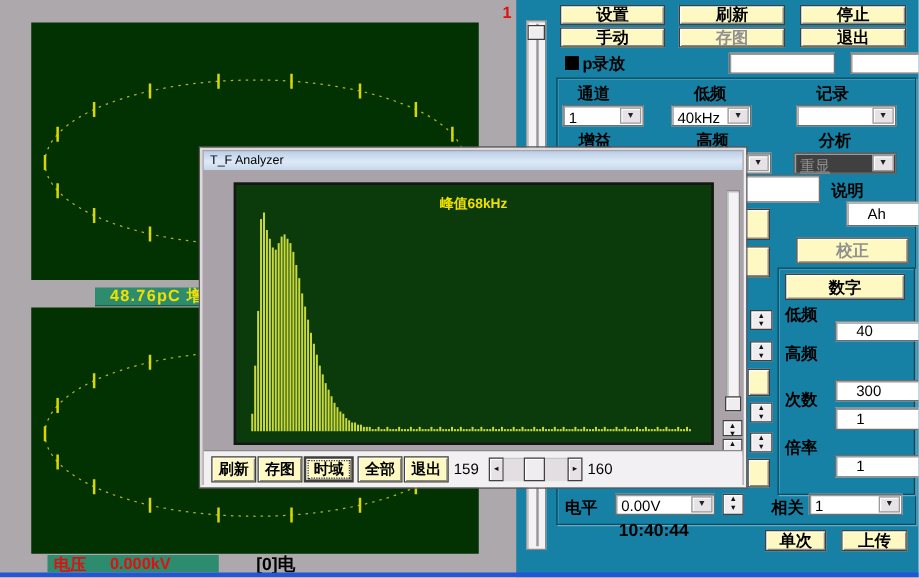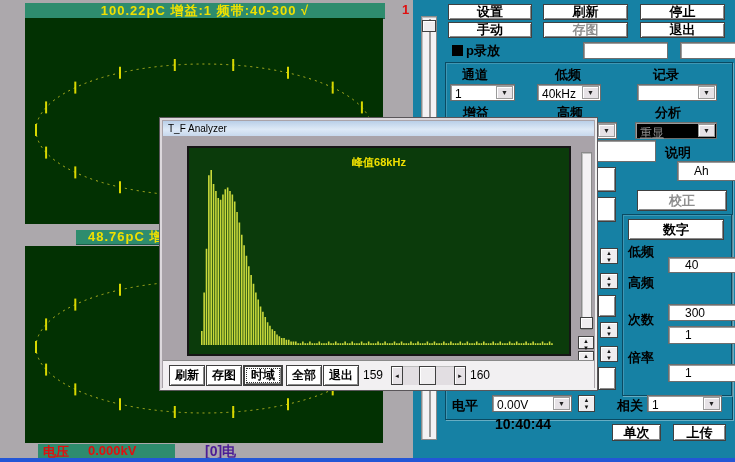--- a/index.html
+++ b/index.html
@@ -2,35 +2,35 @@
 <html><head>
 <meta charset="utf-8">
 <style>
   html,body{margin:0;padding:0;}
   #screen{position:relative;width:735px;height:462px;background:#ACA8AC;overflow:hidden;
     font-family:"Liberation Sans","DejaVu Sans",sans-serif;}
   .abs{position:absolute;}
   
   #right-panel{left:413px;top:0;width:322px;height:462px;background:#1681A4;}
   .lbl{color:#000;font-size:13px;font-weight:bold;white-space:nowrap;}
-  .btn{background:#ffffff;border:1px solid #404040;
+  .btn{background:#fef9c3;border:1px solid #404040;
     box-shadow:inset 1px 1px 0 #ffffff, inset -1px -1px 0 #8a8a8a;
     color:#000;font-size:13px;font-weight:bold;display:flex;align-items:center;justify-content:center;
     white-space:nowrap;cursor:pointer;box-sizing:border-box;}
   .btn.disabled{color:#8f8f8f;}
   .inputbox{background:#fff;border:1px solid #6e6e6e;
     box-shadow:inset 1px 1px 0 #9a9a9a;color:#000;font-size:12px;box-sizing:border-box;
     padding:1px 16px;font-family:"Liberation Sans","DejaVu Sans",sans-serif;margin-left:40px;}
   .combo{background:#fff;border:1px solid #6e6e6e;box-shadow:inset 1px 1px 0 #9a9a9a;
     box-sizing:border-box;font-size:12px;color:#000;}
   .combo .val{position:absolute;left:4px;top:2px;white-space:nowrap;}
   .combo .arrowbtn{position:absolute;right:1px;top:1px;bottom:1px;width:15px;background:#E6E2E6;
     border:1px solid #9a9a9a;box-shadow:inset 1px 1px 0 #fff;display:flex;align-items:center;
     justify-content:center;font-size:7px;color:#222;}
-  .combo.disabled{background:#000000;}
+  .combo.disabled{background:#404040;}
   .combo.disabled .val{color:#8f8f8f;text-decoration:underline;}
   .groupbox{border:1px solid #0A4A62;box-shadow:1px 1px 0 rgba(255,255,255,.35), inset 1px 1px 0 rgba(255,255,255,.18);}
   .spin{background:#EFEDEF;border:1px solid #404040;box-shadow:inset 1px 1px 0 #fff;
     display:flex;flex-direction:column;align-items:center;justify-content:space-between;
     font-size:6px;line-height:7px;color:#111;box-sizing:border-box;padding:1px 0;}
   
   .green-hdr{background:#2E8C6E;border-bottom:1px solid #1c5c47;}
   .hdr-text{color:#F0E000;font-size:13px;font-weight:bold;white-space:nowrap;letter-spacing:1px;}
   .display{background:#023102;}
   
@@ -45,32 +45,29 @@
   #popup-strip{left:1px;top:240px;width:431px;height:28px;background:#F2F0F2;border-top:1px solid #8a8a8a;}
   .pbtn{position:absolute;top:4px;height:21px;width:36px;font-size:12px;}
   .focusring{outline:1px dotted #333;outline-offset:-4px;border-width:2px;}
   .scroll-num{position:absolute;top:7px;font-size:12px;color:#000;}
   .sbar-btn{background:#E6E2E6;border:1px solid #404040;box-shadow:inset 1px 1px 0 #fff;
     display:flex;align-items:center;justify-content:center;font-size:6px;color:#111;box-sizing:border-box;}
   .slider-track{background:#F4F2F4;border:1px solid #8a8a8a;box-shadow:inset 1px 1px 0 #c0c0c0;box-sizing:border-box;}
   .slider-thumb{background:#EFEDEF;border:1px solid #404040;box-shadow:inset 1px 1px 0 #fff;box-sizing:border-box;}
   .checkbox{width:9px;height:9px;background:#000;border:1px solid #000;}
   .redtext{color:#E01010;font-weight:bold;font-size:13px;white-space:nowrap;}
-  .bluetext{color:#4c1d95;font-weight:bold;font-size:14px;white-space:nowrap;}
+  .bluetext{color:#000000;font-weight:bold;font-size:14px;white-space:nowrap;}
 </style>
 </head>
 <body>
 
 <div id="screen">
 
   <div class="abs" id="right-panel"></div>
 
-  <div class="abs green-hdr" style="left:25px;top:3px;width:360px;height:15px;display:flex;align-items:center;justify-content:center;">
-    <span class="hdr-text">100.22pC 增益:1 频带:40-300 √</span>
-  </div>
   <div class="abs redtext" style="left:402px;top:2px;">1</div>
 
   <div class="abs display" style="left:25px;top:18px;width:358px;height:206px;">
     <svg width="358" height="206">
         <ellipse cx="179" cy="112" rx="168" ry="66" fill="none" stroke="#B5B520" stroke-width="1" stroke-dasharray="2 4"></ellipse>
         <line x1="347.0" x2="347.0" y1="106.0" y2="118.0" stroke="#D8D800" stroke-width="2"></line>
         <line x1="336.9" x2="336.9" y1="128.6" y2="140.6" stroke="#D8D800" stroke-width="2"></line>
         <line x1="307.7" x2="307.7" y1="148.4" y2="160.4" stroke="#D8D800" stroke-width="2"></line>
         <line x1="263.0" x2="263.0" y1="163.2" y2="175.2" stroke="#D8D800" stroke-width="2"></line>
         <line x1="208.2" x2="208.2" y1="171.0" y2="183.0" stroke="#D8D800" stroke-width="2"></line>

